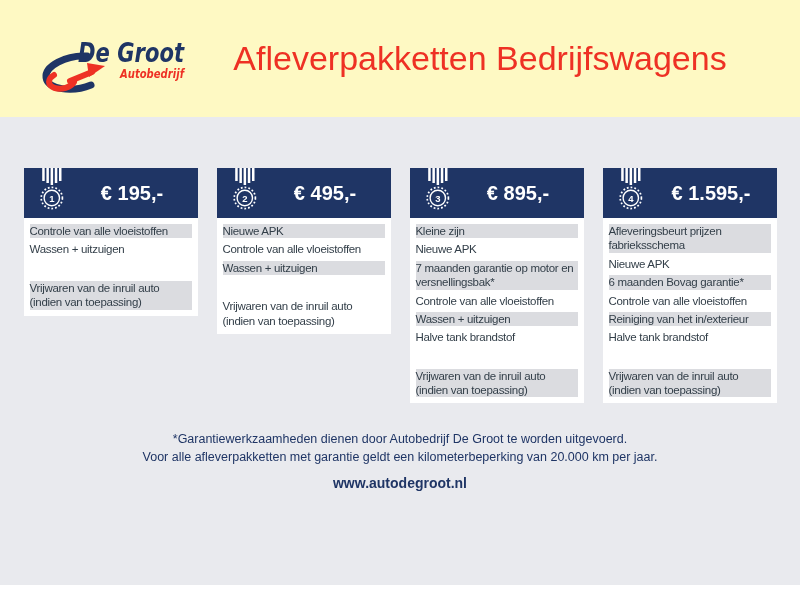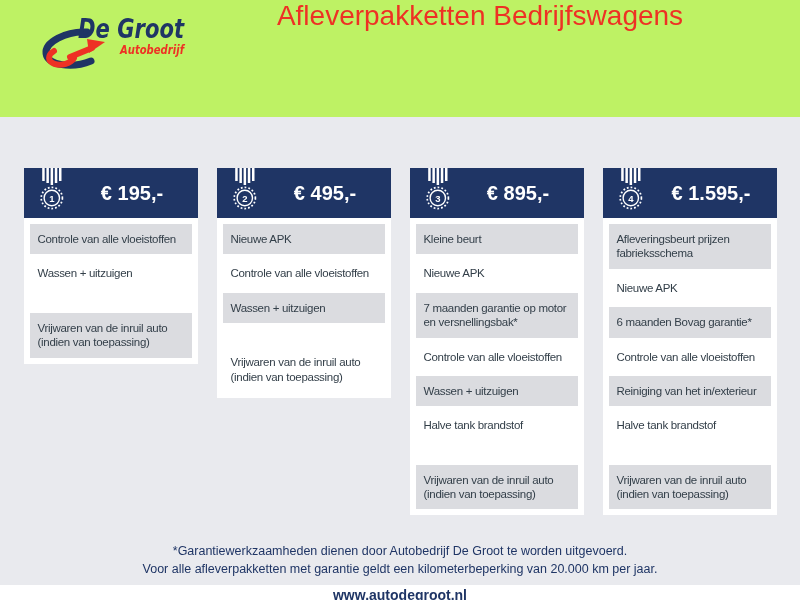--- a/index.html
+++ b/index.html
@@ -8,26 +8,26 @@
   }
   *{box-sizing:border-box;}
   html,body{margin:0;padding:0;}
   body{
     width:800px;height:600px;overflow:hidden;background:#fff;
     font-family:"Liberation Sans", sans-serif;
   }
   .page{width:800px;height:600px;background:#fff;position:relative;}
 
   
-  .topbar{height:117px;display:flex;align-items:flex-start;background:#bef264;}
+  .topbar{height:117px;display:flex;align-items:center;background:#fef9c3;}
   .logo{margin-left:30px;width:160px;flex:0 0 auto;transform:translateY(5px);}
   .logo svg{display:block;width:160px;height:70px;}
   .title{
     flex:1;text-align:center;margin:0 30px 0 0;
-    color:var(--red,#EE3124);font-size:28px;font-weight:400;letter-spacing:0;
+    color:var(--red,#EE3124);font-size:34px;font-weight:400;letter-spacing:0;
   }
 
   
   .panel{
     width:800px;height:468px;background:var(--panel,#E9EAEE);
     padding-top:51px;
   }
   .cards{display:flex;justify-content:center;align-items:flex-start;gap:19px;}
   .card{width:174px;background:#fff;flex:0 0 auto;}
   .card-header{
@@ -39,21 +39,21 @@
     font-family:"Liberation Sans", sans-serif;font-weight:bold;font-size:9.5px;fill:#fff;
   }
   .price{
     flex:1;text-align:center;padding-left:43px;
     color:#fff;font-weight:bold;font-size:20px;letter-spacing:0;
   }
   .card-body{padding:6px;}
   .item{
     font-size:11.5px;letter-spacing:-0.3px;line-height:1.25;
     color:var(--item_text,#323E48);
-    padding:8px;margin-bottom:4px;background:#fff;
+    margin-bottom:4px;background:#fff;
   }
   .item:last-child{margin-bottom:0;margin-top:24px;}
   .item:nth-child(odd){background:var(--item_bg,#DBDCE0);}
 
   
   .footnotes{margin-top:28px;text-align:center;color:var(--navy,#1F3565);
     font-size:12.5px;line-height:1.4;}
   .footnotes p{margin:0;}
   .website{
     margin-top:9px;text-align:center;color:var(--navy,#1F3565);
@@ -140,21 +140,21 @@
           <rect x="24.8" y="0" width="2.5" height="15"></rect>
           <rect x="29.0" y="0" width="2.5" height="13"></rect>
         </g>
         <circle cx="21.8" cy="30" r="10.6" fill="none" stroke="#fff" stroke-width="1.7" stroke-dasharray="1.8 2"></circle>
         <circle cx="21.8" cy="30" r="7.7" fill="none" stroke="#fff" stroke-width="1.4"></circle>
         <text class="medal-number" x="21.8" y="33.6" text-anchor="middle">3</text>
       </svg>
       <div class="price">€ 895,-</div>
     </div>
     <div class="card-body">
-            <div class="item">Kleine beurt</div>
+            <div class="item">Kleine zijn</div>
             <div class="item">Nieuwe APK</div>
             <div class="item">7 maanden garantie op motor en versnellingsbak*</div>
             <div class="item">Controle van alle vloeistoffen</div>
             <div class="item">Wassen + uitzuigen</div>
             <div class="item">Halve tank brandstof</div>
             <div class="item">Vrijwaren van de inruil auto (indien van toepassing)</div>
           </div>
   </section>
 
   <section class="card">

